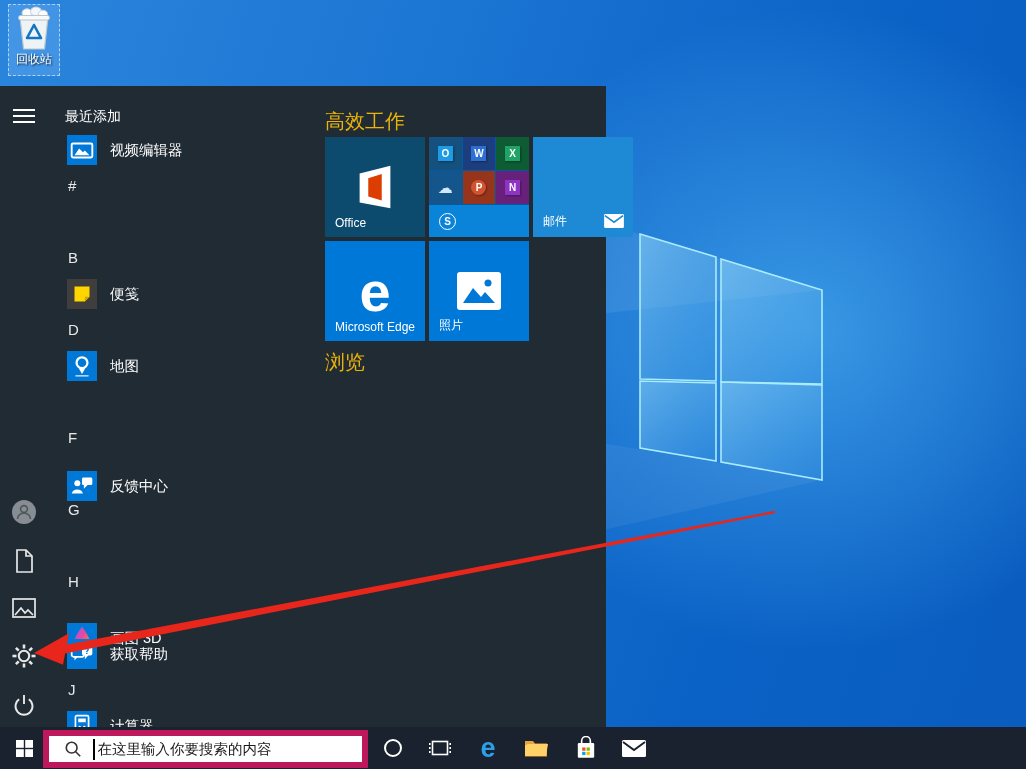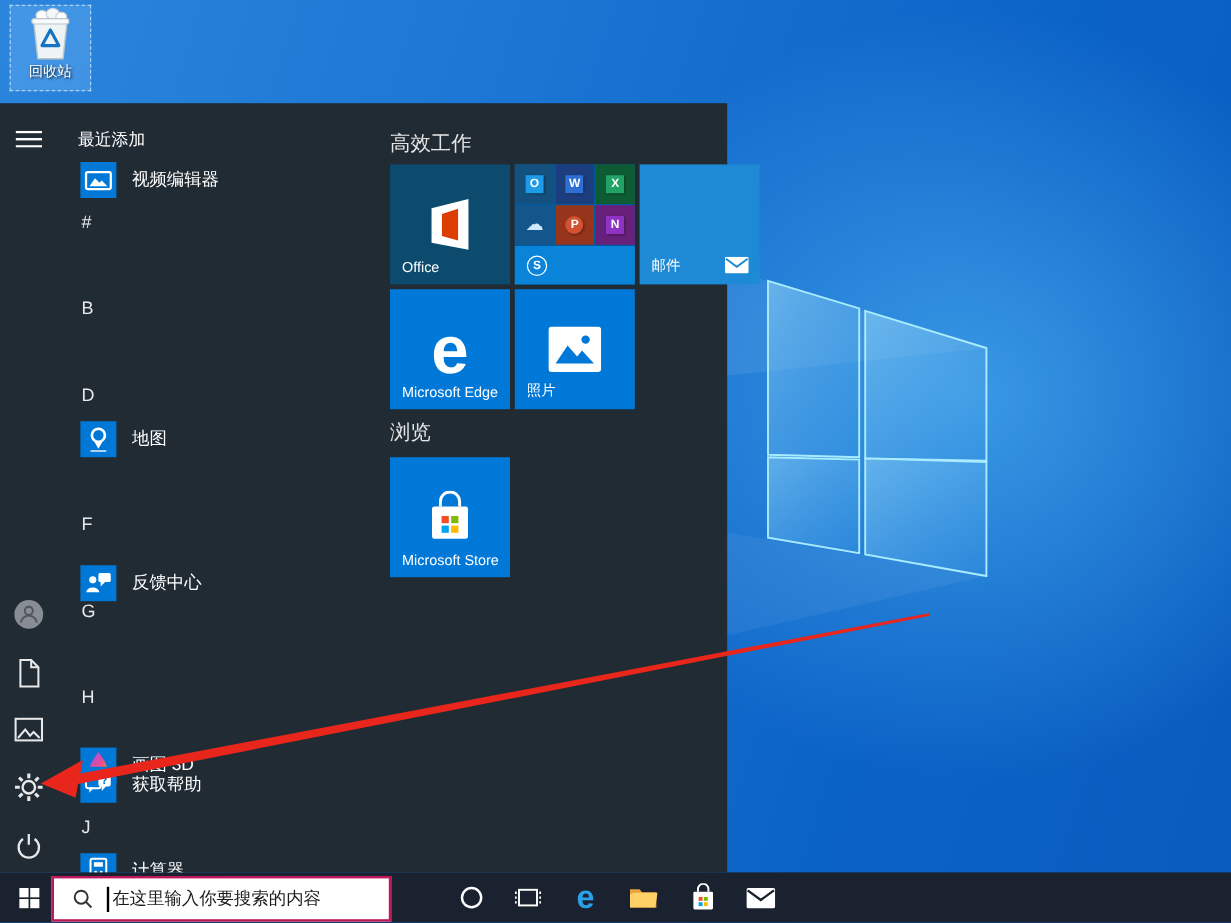--- a/index.html
+++ b/index.html
@@ -9,21 +9,21 @@
 
   
   .wallpaper { position:absolute; inset:0; z-index:0;
     background:
       radial-gradient(480px 460px at 810px 330px, rgba(96,198,255,.55), rgba(96,198,255,0) 70%),
       linear-gradient(108deg, #2c85dc 0%, #1a74d2 38%, #0b62c6 72%, #0a5cbe 100%);
   }
   .wallpaper svg { position:absolute; inset:0; }
 
   
-  .recycle { position:absolute; left:8px; top:4px; width:68px; height:72px; z-index:1;
+  .recycle { position:absolute; left:8px; top:4px; width:52px; height:72px; z-index:1;
     background:rgba(130,195,255,.28); border:1px dashed rgba(230,245,255,.65);
     display:flex; flex-direction:column; align-items:center; }
   .recycle .lbl { font-size:12px; color:#fff; text-shadow:1px 1px 2px rgba(0,0,0,.85); margin-top:-2px; }
 
   
   .start-menu { position:absolute; left:0; top:86px; width:606px; height:641px;
     background:#202b34; z-index:5; }
 
   .rail { position:absolute; left:0; top:0; width:48px; height:100%; }
   .rail-btn { position:absolute; left:0; width:48px; height:30px; display:flex; align-items:center; justify-content:center; cursor:pointer; }
@@ -31,21 +31,21 @@
   .recent-hdr { position:absolute; left:65px; top:22px; font-size:14px; color:#fff; }
 
   .app-list { position:absolute; left:48px; top:46px; width:272px; height:612px;text-align:right; }
   .al-row { position:absolute; left:0; width:100%; height:36px; }
   .al-icon { position:absolute; left:19px; top:3px; width:30px; height:30px; background:#0078d7; }
   .al-icon.dark { background:#3f3e3c; }
   .al-label { position:absolute; left:62px; top:0; line-height:36px; font-size:14.5px; color:#fff; white-space:nowrap; }
   .al-letter { position:absolute; left:20px; top:0; line-height:36px; font-size:15px; color:#e8e8e8; }
 
   .tiles { position:absolute; left:325px; top:0; width:324px; height:100%; }
-  .grp-hdr { position:absolute; font-size:17px; color:#e5e5e5; left:0; }
+  .grp-hdr { position:absolute; font-size:20px; color:#eab308; left:0; }
   .tile { position:absolute; width:100px; height:100px; background:#0078d7; cursor:pointer; }
   .tile .t-label { position:absolute; left:10px; bottom:7px; font-size:12px; color:#fff; white-space:nowrap; }
   .tile-office { background:#0c4a6e; }
   .tile-mail { background:#1e8ad6; }
   .tile-center { display:flex; align-items:center; justify-content:center; height:100%; }
 
   .oa-grid { display:grid; width:100%; height:100%; grid-template-columns:1fr 1fr 1fr;
     grid-template-rows:33px 33px 1fr; gap:1px; background:rgba(0,0,0,.25); }
   .oa-cell { display:flex; align-items:center; justify-content:center; }
   .badge { width:15px; height:15px; color:#fff; font-size:10px; font-weight:bold;
@@ -53,22 +53,22 @@
   .oa-skype { grid-column:1 / span 3; background:#0a84d8; display:flex; align-items:center; padding-left:10px; }
   .s-ring { width:17px; height:17px; border:1.6px solid #fff; border-radius:50%; color:#fff;
     font-size:10px; font-weight:bold; display:flex; align-items:center; justify-content:center; }
 
   .mail-body { position:absolute; top:26px; left:0; right:0; text-align:center; color:#fff;
     font-size:13px; line-height:19px; width:96px; margin:0 auto; }
 
   
   .taskbar { position:absolute; left:0; bottom:0; width:1026px; height:42px; background:#19222e; z-index:10; }
   .tb-btn { position:absolute; top:0; height:42px; display:flex; align-items:center; justify-content:center; cursor:pointer; }
-  .search-box { position:absolute; left:43px; top:3px; width:283px; height:38px; background:#fff;
-    border:2px solid #be185d; display:flex; align-items:center; padding-left:15px; }
+  .search-box { position:absolute; left:43px; top:3px; width:325px; height:38px; background:#fff;
+    border:6px solid #be185d; display:flex; align-items:center; padding-left:15px; }
   .caret { width:1.5px; height:21px; background:#000; margin-left:11px; }
   .search-box input { border:none; outline:none; flex:1; font-size:14.5px; margin-left:3px;
     font-family:"Liberation Sans","DejaVu Sans",sans-serif; color:#1b1b1b; background:transparent; }
   .search-box input::placeholder { color:#1b1b1b; opacity:1; }
   .edge-e { font-size:27px; font-weight:bold; color:#2ba0e8; line-height:1; }
 
   .tray { position:absolute; right:0; top:0; height:42px; }
 
   
   .arrow-overlay { position:absolute; inset:0; z-index:20; pointer-events:none; }
@@ -175,20 +175,29 @@
 
     <div class="al-row" style="top:36px">
       <span class="al-letter">#</span>
     </div>
 
 
     <div class="al-row" style="top:108px">
       <span class="al-letter">B</span>
     </div>
 
+    <div class="al-row" style="top:144px">
+      <div class="al-icon dark">
+        <svg width="30" height="30" viewBox="0 0 32 32">
+            <polygon points="8,8 24,8 24,19 19,24 8,24" fill="#ffd500"></polygon>
+            <polygon points="19,24 24,19 19,19" fill="#c9a600"></polygon>
+          </svg>
+      </div>
+      <span class="al-label">便笺</span>
+    </div>
 
     <div class="al-row" style="top:180px">
       <span class="al-letter">D</span>
     </div>
 
     <div class="al-row" style="top:216px">
       <div class="al-icon">
         <svg width="30" height="30" viewBox="0 0 32 32">
             <circle cx="16" cy="12.5" r="5.8" fill="none" stroke="#fff" stroke-width="2.4"></circle>
             <polygon points="12.5,18.5 19.5,18.5 16,24.5" fill="#fff"></polygon>
@@ -330,33 +339,20 @@
           <rect width="44" height="38" rx="3" fill="#fff"></rect>
           <circle cx="31" cy="11" r="3.5" fill="#0078d7"></circle>
           <polygon points="6,31 16,16 24,25 28,20 38,31" fill="#0078d7"></polygon>
         </svg>
       </div>
       <span class="t-label">照片</span>
     </div>
 
     <div class="grp-hdr" style="top:263px">浏览</div>
 
-    <div class="tile" style="left:0;top:295px">
-      <div class="tile-center">
-        <svg width="40" height="44" viewBox="0 0 40 44">
-          <path d="M12,13 v-4 a8,8 0 0 1 16,0 v4" fill="none" stroke="#fff" stroke-width="2.4"></path>
-          <rect x="5" y="13" width="30" height="27" rx="2" fill="#fff"></rect>
-          <rect x="13" y="21" width="6" height="6" fill="#f25022"></rect>
-          <rect x="21" y="21" width="6" height="6" fill="#7fba00"></rect>
-          <rect x="13" y="29" width="6" height="6" fill="#00a4ef"></rect>
-          <rect x="21" y="29" width="6" height="6" fill="#ffb900"></rect>
-        </svg>
-      </div>
-      <span class="t-label">Microsoft Store</span>
-    </div>
   </div>
 </div>
 
 <div class="taskbar">
 
   <div class="tb-btn" style="left:0;width:48px">
     <svg width="17" height="17" viewBox="0 0 17 17">
       <rect x="0" y="0" width="7.8" height="7.8" fill="#fff"></rect>
         <rect x="9.2" y="0" width="7.8" height="7.8" fill="#fff"></rect>
       <rect x="0" y="9.2" width="7.8" height="7.8" fill="#fff"></rect>

